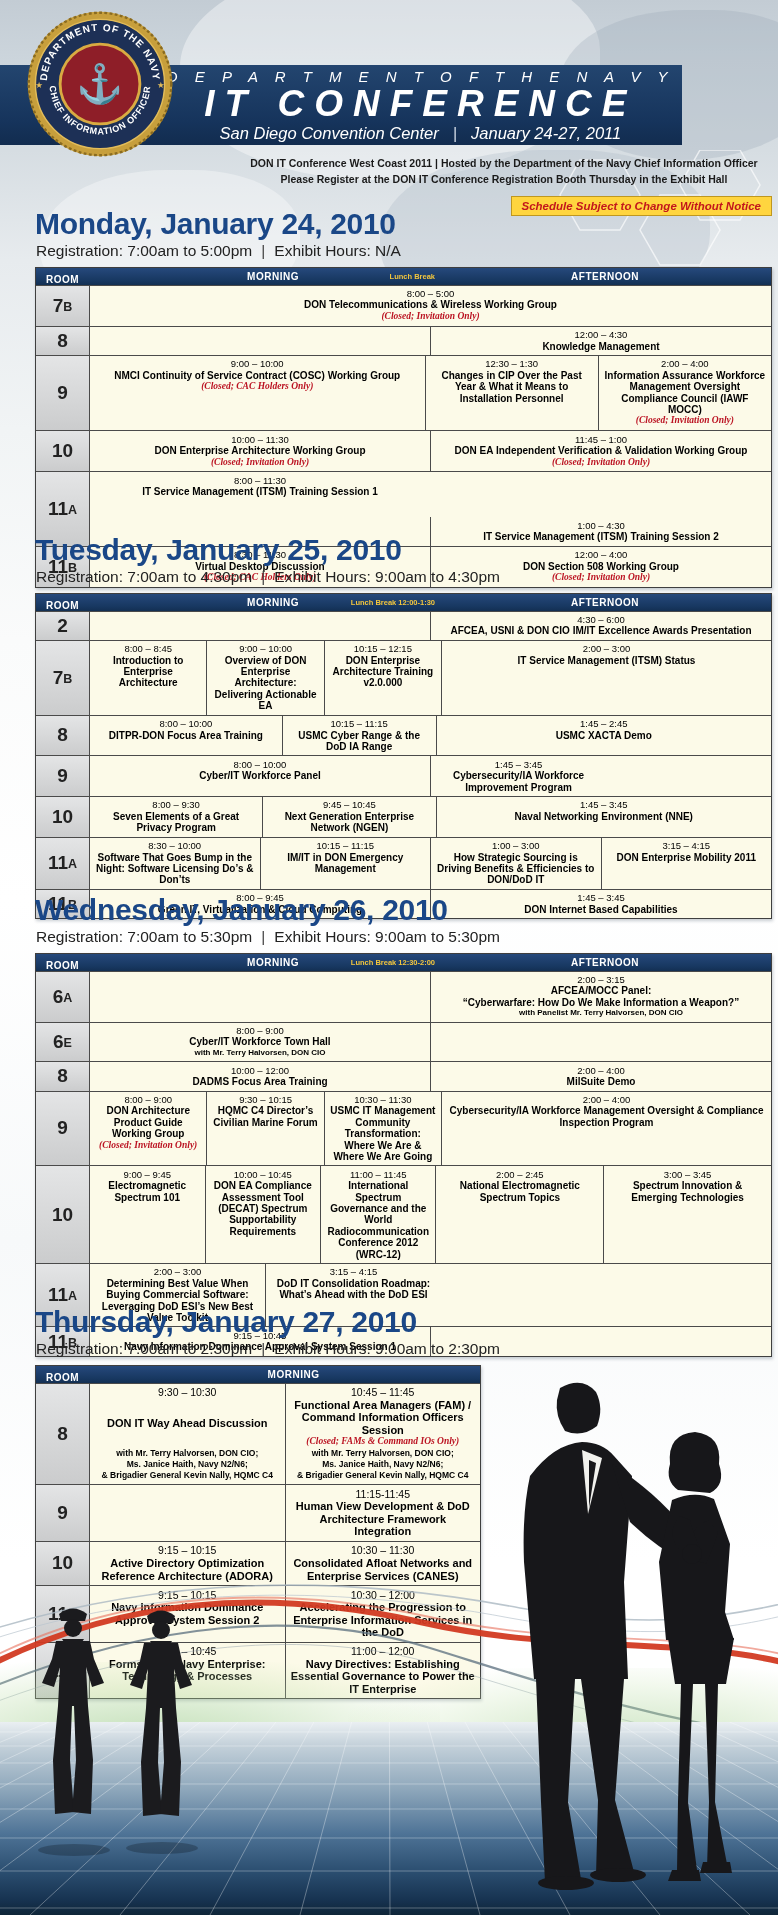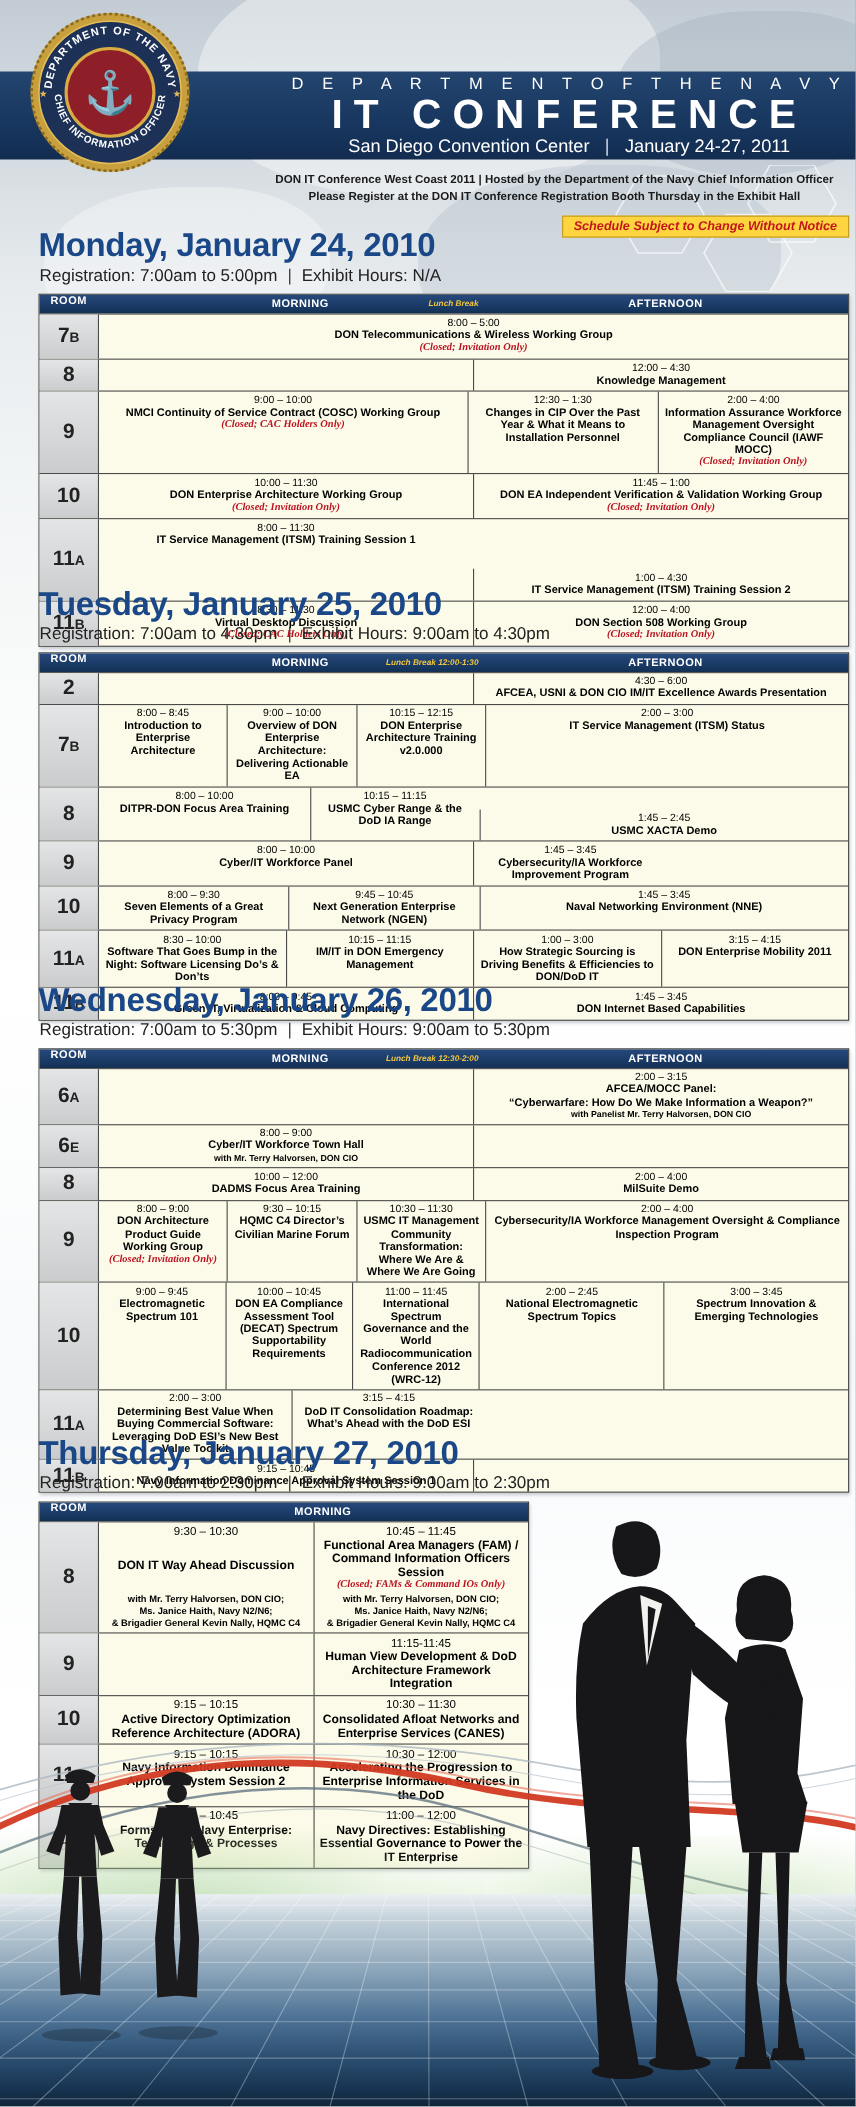--- a/index.html
+++ b/index.html
@@ -2,22 +2,22 @@
 <html><head>
 <meta charset="utf-8">
 <style>
   html,body{margin:0;padding:0;background:#9aa7b0;}
   .page{position:relative;width:778px;height:1915px;overflow:hidden;margin:0 auto;
     font-family:"Liberation Sans",sans-serif;
     background:linear-gradient(180deg,#c3ccd4 0px,#ccd5dc 60px,#d6dde2 150px,#e7ebee 260px,#f1f4f5 430px,#fafbfb 640px,#ffffff 900px,#f7f9fa 1240px,#ffffff 1560px,#ffffff 1720px);}
   .blob{position:absolute;border-radius:50% 42% 55% 48%;pointer-events:none;}
   .hexes{position:absolute;pointer-events:none;}
   
-  .band{position:absolute;left:0;top:65px;width:778px;height:80px;
-    background:linear-gradient(180deg,#23456f,#16345c 70%,#122c4f);}
+  .band{position:absolute;left:0;top:65px;width:682px;height:80px;
+    background:linear-gradient(180deg,#23456f,#16345c 70%,#122c4f);font-style:italic;}
   .band-inner{position:absolute;right:8px;top:3px;text-align:center;color:#fff;}
   .dept{font-size:15px;letter-spacing:6.5px;font-weight:normal;white-space:nowrap;}
   .conf{font-size:37px;font-weight:bold;letter-spacing:10px;line-height:1.02;white-space:nowrap;}
   .venue{font-size:16.5px;margin-top:1px;white-space:nowrap;}
   .venue .vsep{padding:0 14px;color:#cfd8e4;}
   .infos{position:absolute;top:156px;right:4px;width:540px;text-align:center;
     font-size:10.5px;font-weight:bold;color:#1a1a1a;line-height:1.5;}
   .notice{position:absolute;top:196px;right:6px;background:#ffd53f;border:1px solid #bf971f;
     color:#c3161c;font-style:italic;font-weight:bold;font-size:11.5px;padding:3px 10px;white-space:nowrap;}
   .seal{position:absolute;left:24px;top:8px;width:152px;height:152px;}
@@ -25,27 +25,27 @@
   .sealtext2{font-size:9.5px;font-weight:bold;fill:#fff;letter-spacing:0.8px;font-family:"Liberation Sans",sans-serif;}
   
   .day{position:absolute;left:35px;}
   .day-0{top:208px;} .day-1{top:534px;} .day-2{top:894px;} .day-3{top:1306px;}
   .day h2{font-size:30px;line-height:1.05;margin:0 0 2px 0;color:#1a4787;letter-spacing:-0.3px;font-weight:bold;}
   .reg{font-size:15.5px;margin:0 0 7px 1px;color:#222;}
   .reg .sep{padding:0 9px;color:#444;}
   .tbl{border:1px solid #3f3f3f;background:#fcfae8;width:735px;box-shadow:1px 2px 3px rgba(40,60,80,.25);}
   .day-3 .tbl{width:444px;}
   .thead{display:flex;background:linear-gradient(180deg,#26497c,#173760 75%,#132f52);color:#fff;
-    font-weight:bold;font-size:10px;height:17px;align-items:flex-start;letter-spacing:.5px;gap:18px;}
+    font-weight:bold;font-size:10px;height:17px;align-items:flex-end;letter-spacing:.5px;gap:18px;}
   .th-room{width:53px;text-align:center;flex:0 0 53px;}
   .th-content{flex:1;position:relative;display:flex;align-items:center;height:100%;}
   .th-m{width:50%;text-align:center;} .th-m.full{width:100%;}
   .th-a{width:50%;text-align:center;}
   .th-lunch{position:absolute;right:50%;margin-right:4px;top:50%;transform:translateY(-50%);
-    color:#f2c63e;font-style:italic;font-size:7.5px;font-weight:bold;letter-spacing:0;white-space:nowrap;}
+    color:#f2c63e;font-size:7.5px;font-weight:bold;letter-spacing:0;white-space:nowrap;}
   .row{display:flex;border-top:1px solid #4a4a4a;align-items:stretch;}
   .roomcell{flex:0 0 53px;width:53px;background:linear-gradient(180deg,#e4e5e6,#cbcccd);
     display:flex;align-items:center;justify-content:center;font-weight:bold;color:#222;
     border-right:1px solid #4a4a4a;}
   .rm-num{font-size:19px;} .rm-suf{font-size:12.5px;margin-top:2px;}
   .cells{flex:1;display:flex;min-width:0;}
   .cell{box-sizing:border-box;border-left:1px solid #4a4a4a;padding:2.5px 5px 3px;text-align:center;
     display:flex;flex-direction:column;align-items:center;justify-content:flex-start;min-width:0;}
   .cell:first-child{border-left:none;}
   .t{font-size:9.5px;line-height:1.2;color:#000;}
@@ -281,21 +281,21 @@
             </div>
             <div class="cells">
               <div class="cell" style="flex: 0.28 1 0%;">
                 <div class="t">8:00 – 10:00</div>
                 <div class="ttl">DITPR-DON Focus Area Training</div>
               </div>
               <div class="cell" style="flex: 0.22 1 0%;">
                 <div class="t">10:15 – 11:15</div>
                 <div class="ttl">USMC Cyber Range &amp; the DoD IA Range</div>
               </div>
-              <div class="cell" style="flex: 0.5 1 0%; margin-top: 20px;">
+              <div class="cell" style="flex: 0.5 1 0%;">
                 <div class="t">1:45 – 2:45</div>
                 <div class="ttl">USMC XACTA Demo</div>
               </div>
             </div>
           </div>
           <div class="row">
             <div class="roomcell">
               <span class="rm-num">9</span>
             </div>
             <div class="cells">

